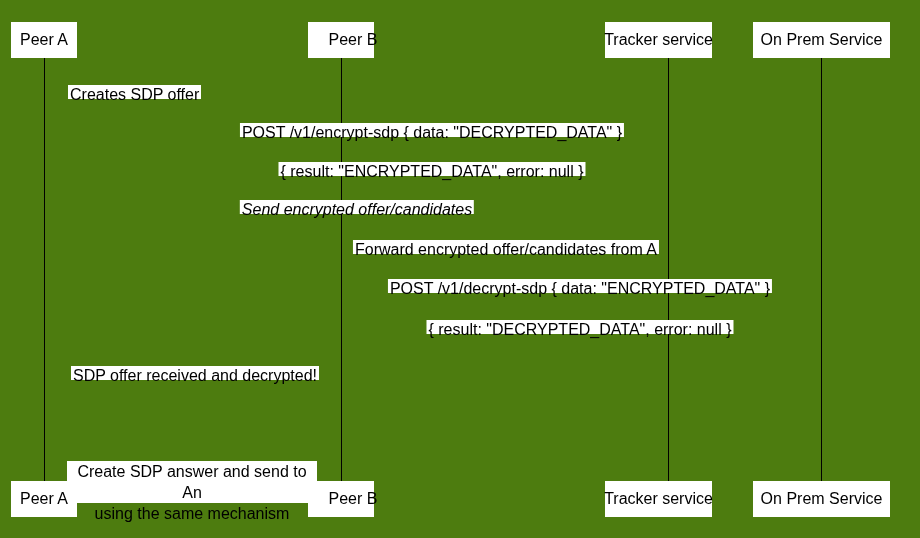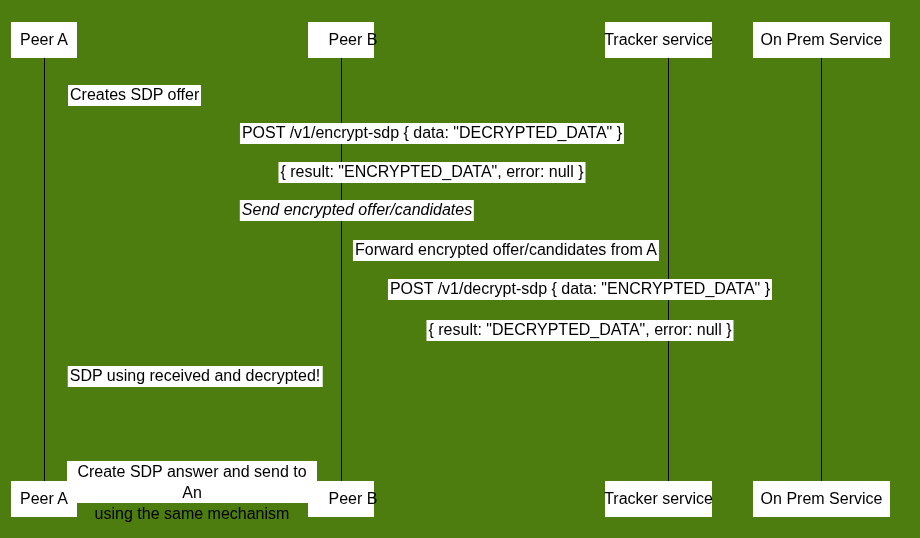--- a/index.html
+++ b/index.html
@@ -44,21 +44,21 @@
   .ll-tracker { left: 668px; }
   .ll-onprem  { left: 821px; }
 
   
   .msg {
     position: absolute;
     background: #ffffff;
     color: #000000;
     font-size: 16px;
     line-height: 19px;
-    height: 21px;
+    height: 14px;
     white-space: nowrap;
     padding: 0 2px;
     transform: translateX(-50%);
   }
   .msg.anchor-left { transform: none; }
   .m1 { left: 68px;  top: 85px; }
   .m2 { left: 432px; top: 123px; }
   .m3 { left: 432px; top: 162px; }
   .m4 { left: 357px; top: 200px; font-style: italic; }
   .m5 { left: 506px; top: 240px; }
@@ -97,21 +97,21 @@
   <div class="lifeline ll-tracker"></div>
   <div class="lifeline ll-onprem"></div>
 
   <div class="msg m1 anchor-left">Creates SDP offer</div>
   <div class="msg m2">POST /v1/encrypt-sdp { data: "DECRYPTED_DATA" }</div>
   <div class="msg m3">{ result: "ENCRYPTED_DATA", error: null }</div>
   <div class="msg m4">Send encrypted offer/candidates</div>
   <div class="msg m5">Forward encrypted offer/candidates from A</div>
   <div class="msg m6">POST /v1/decrypt-sdp { data: "ENCRYPTED_DATA" }</div>
   <div class="msg m7">{ result: "DECRYPTED_DATA", error: null }</div>
-  <div class="msg m8">SDP using received and decrypted!</div>
+  <div class="msg m8">SDP offer received and decrypted!</div>
 
   <div class="note">
     <div>Create SDP answer and send to An</div>
     <div>using the same mechanism</div>
   </div>
 
   <div class="actor row-bottom a-peer-a">Peer A</div>
   <div class="actor row-bottom a-peer-b">Peer B</div>
   <div class="actor row-bottom a-tracker">Tracker service</div>
   <div class="actor row-bottom a-onprem">On Prem Service</div>

